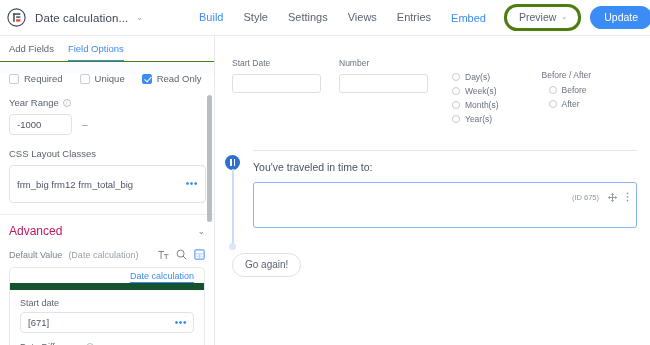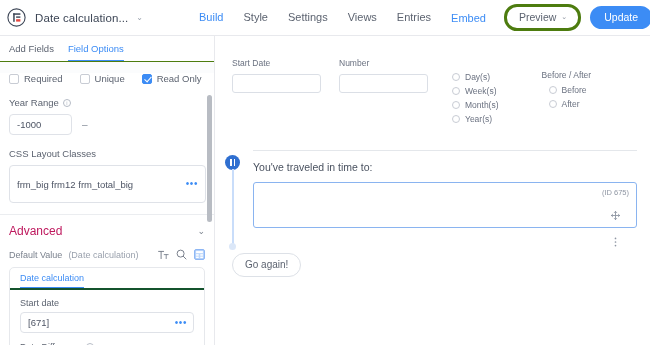--- a/index.html
+++ b/index.html
@@ -126,21 +126,21 @@
   .dv-row { display: flex; align-items: center; margin-top: 11px; }
   .dv-label { font-size: 9px; color: #7b828e; }
   .dv-sub { font-size: 9px; color: #9aa1ad; margin-left: 6px; }
   .dv-icons { margin-left: auto; display: flex; align-items: center; gap: 7px; }
   .dv-icons span { cursor: pointer; display: inline-flex; }
 
   .calc-card {
     margin-top: 7px; border: 1px solid #e6e8ec; border-radius: 5px;
     background: #fff; overflow: hidden;
   }
-  .calc-tabs { border-bottom: 2px solid #14532d; padding: 0 10px; height: 22px; display: flex; }
+  .calc-tabs { border-bottom: 7px solid #14532d; padding: 0 10px; height: 22px; display: flex; justify-content: flex-end; }
   .calc-tab {
     font-size: 9px; color: #3c8cf5; display: flex; align-items: center;
     position: relative; cursor: pointer;
   }
   .calc-tab::after { content:""; position:absolute; left:0; right:0; bottom:0; height:1.5px; background:#3c8cf5; }
   .calc-body { padding: 8px 10px 10px; }
   .calc-lbl { font-size: 9px; color: #5c6370; display: flex; align-items: center; }
   .calc-inp-wrap { position: relative; margin-top: 4px; }
   .calc-inp {
     width: 100%; height: 21px; border: 1px solid #dfe2e8; border-radius: 4px;
@@ -197,21 +197,21 @@
   .rail-dot {
     position: absolute; left: 4px; bottom: 0; width: 7px; height: 7px;
     border-radius: 50%; background: #dbe7f8;
   }
   .sf-label { font-size: 10.5px; color: #4a5260; margin-bottom: 9px; }
   .sf-box {
     position: relative; height: 46px; border: 1px solid #8ab4f0; border-radius: 3px;
     background: #fff;
   }
   .sf-meta {
-    position: absolute; right: 7px; top: 5px; display: flex; align-items: center; gap: 9px; flex-direction: column;
+    position: absolute; right: 7px; top: 5px; display: flex; align-items: center; gap: 9px;
   }
   .sf-id { font-size: 7.5px; color: #8f96a3; }
   .goagain {
     margin: 25px 0 0 17px; display: inline-block;
     font-size: 10px; color: #5c6370; background: #fff;
     border: 1px solid #dde1e7; border-radius: 12px; padding: 5px 12px 6px;
     cursor: pointer;
   }
 </style>
 </head>

